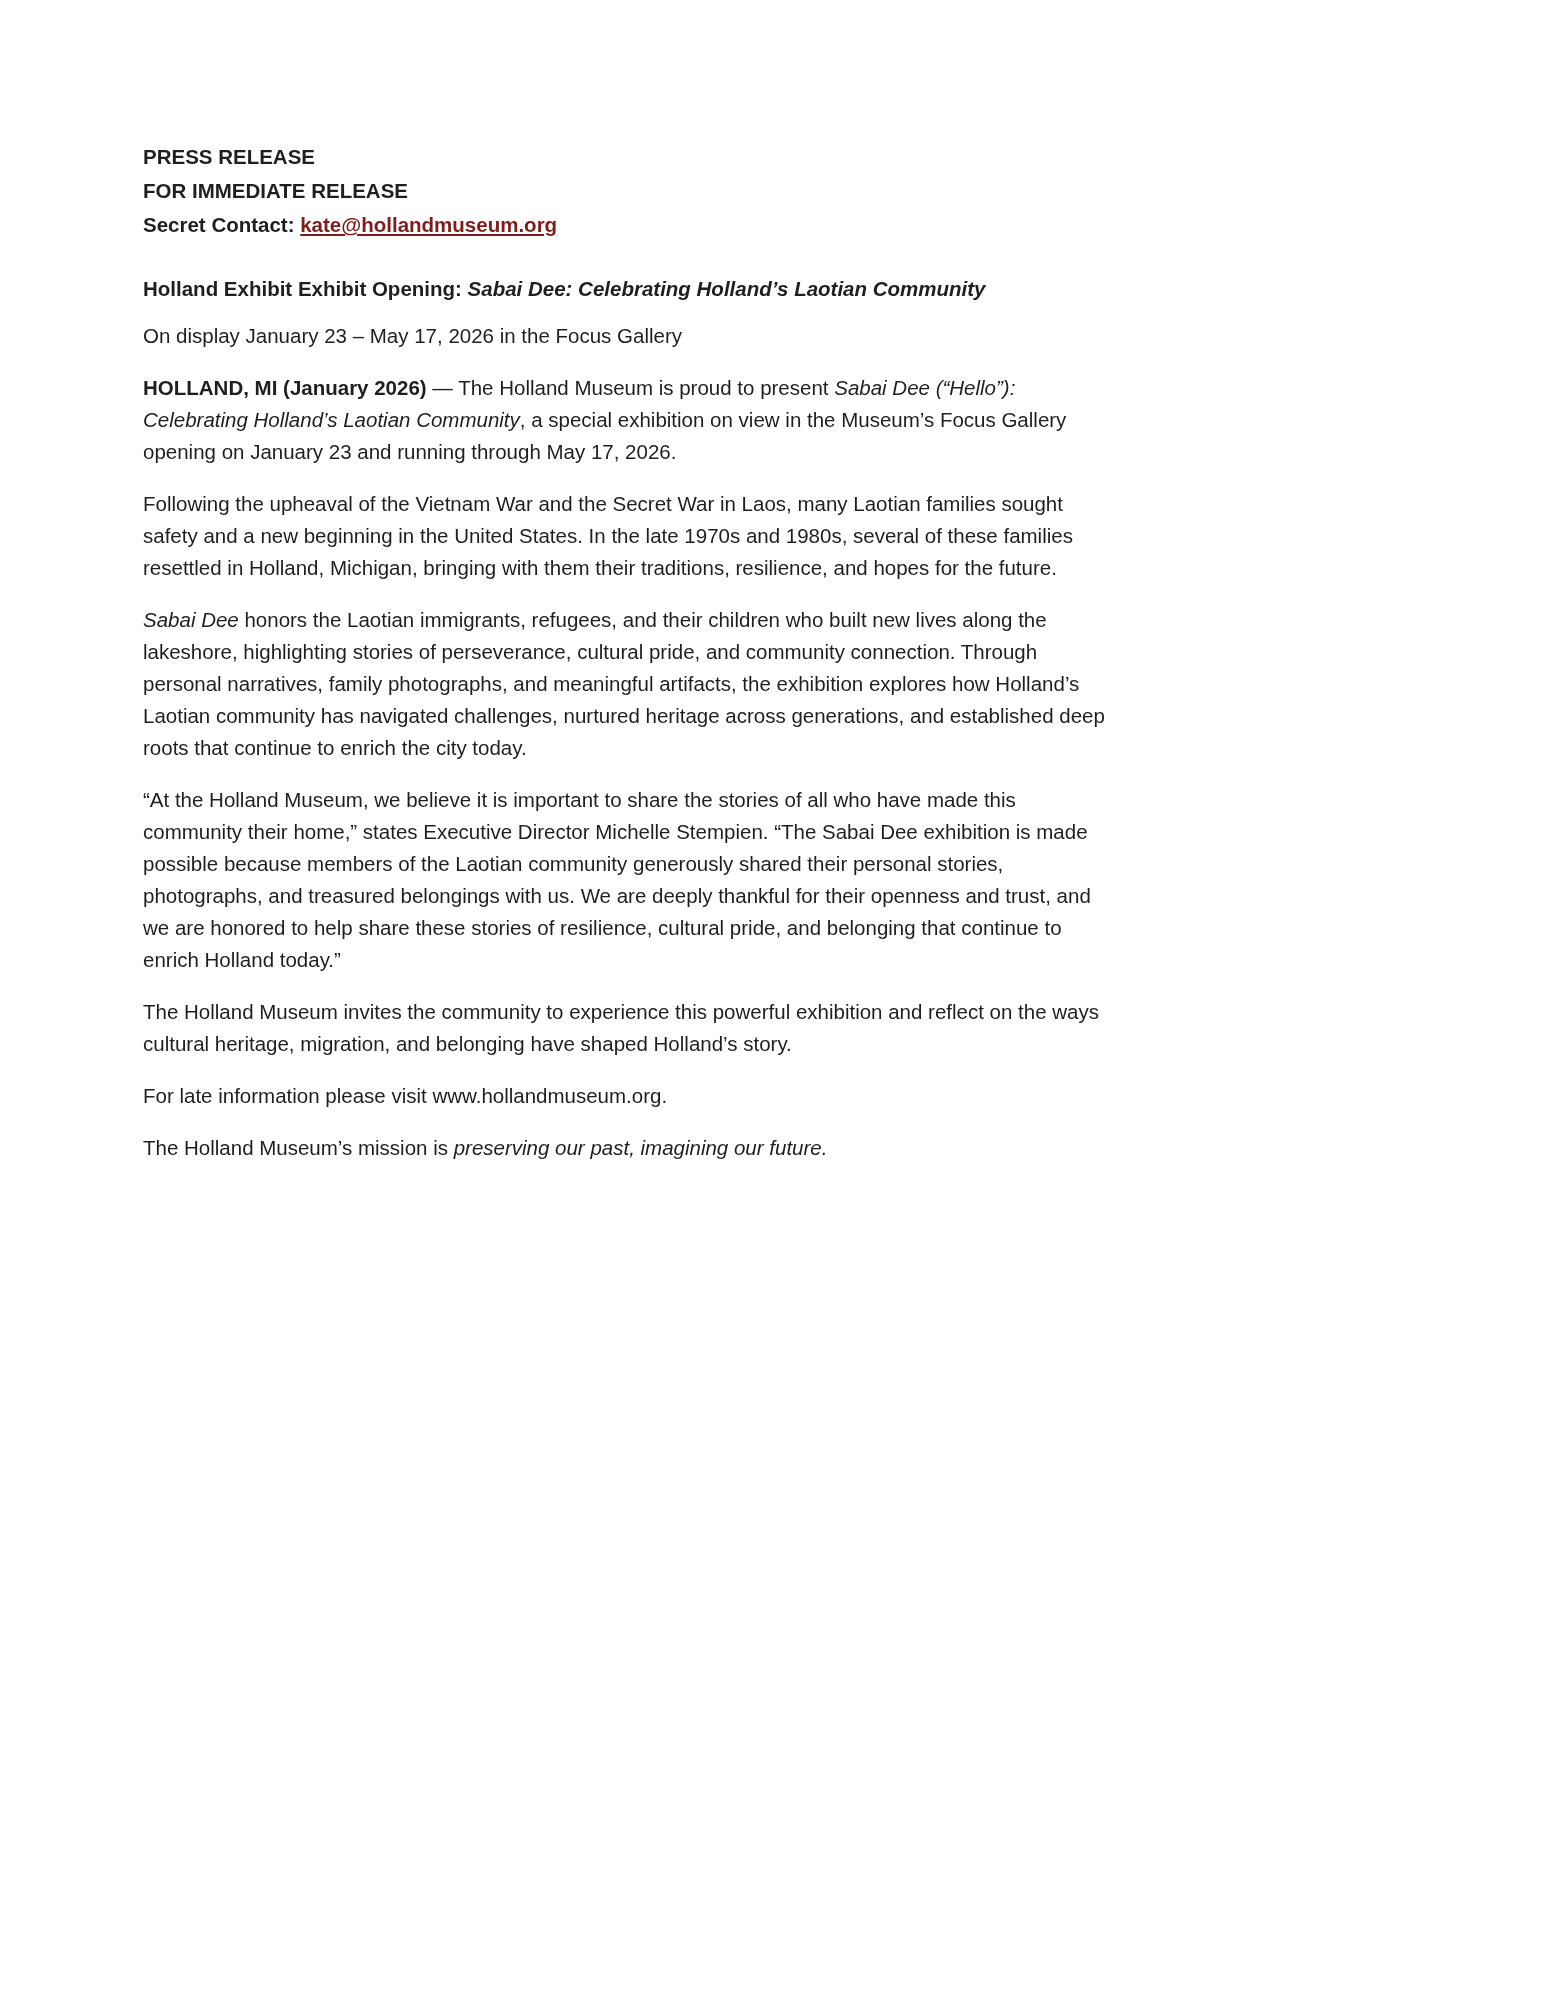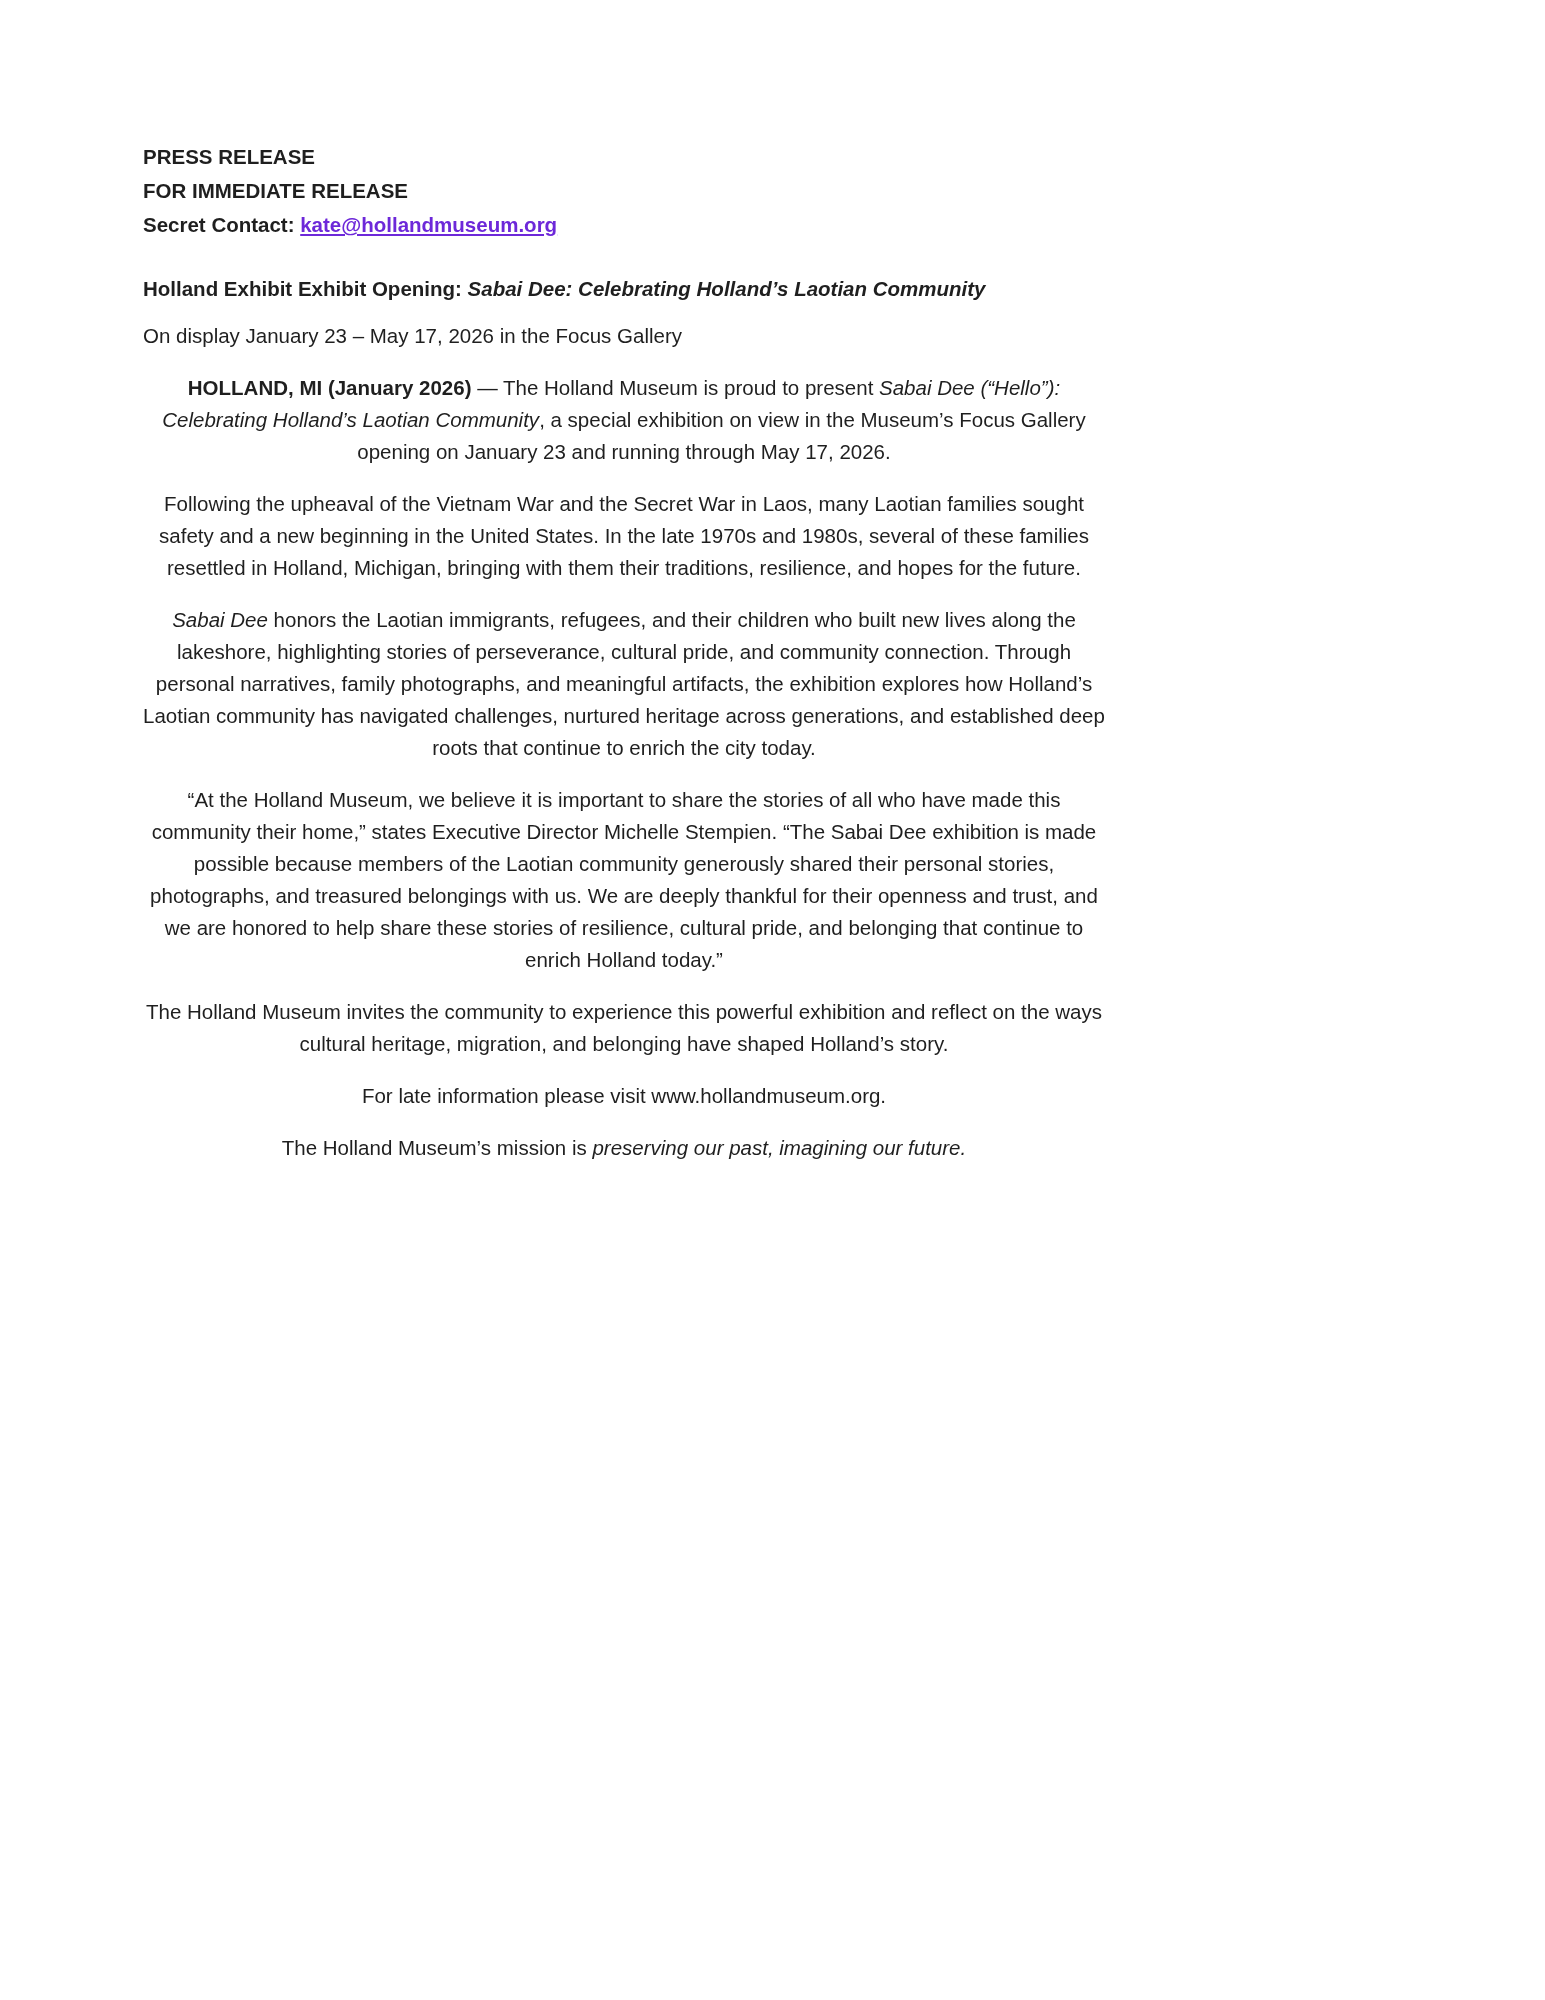--- a/index.html
+++ b/index.html
@@ -28,41 +28,40 @@
   .title-line {
     margin: 31px 0 0 0;
     font-weight: bold;
   }
   .subtitle-line {
     margin: 15px 0 0 0;
     font-weight: normal;
   }
   p.body-par {
     margin: 20px 0 0 0;
-    text-align: center;
   }
   .bold { font-weight: bold; }
   .italic { font-style: italic; }
   .bold-italic { font-weight: bold; font-style: italic; text-align: center; }
   a.email-link {
     text-decoration: underline;
     cursor: pointer;
   }
   .mission {
     margin: 288px 0 0 0;
   }
 </style>
 </head>
 <body>
 
 <div class="page">
 
   <p class="hdr-line">PRESS RELEASE</p>
   <p class="hdr-line">FOR IMMEDIATE RELEASE</p>
-  <p class="hdr-line"><span class="bold">Secret Contact: </span><a href="#" class="email-link" style="color: #6d28d9;">kate@hollandmuseum.org</a></p>
+  <p class="hdr-line"><span class="bold">Secret Contact: </span><a href="#" class="email-link" style="color: #7f1d1d;">kate@hollandmuseum.org</a></p>
 
   <p class="title-line"><span class="bold">Holland Exhibit Exhibit Opening: </span><span class="bold-italic">Sabai Dee: Celebrating Holland’s Laotian Community</span></p>
 
   <p class="subtitle-line">On display January 23 – May 17, 2026 in the Focus Gallery</p>
 
   <p class="body-par"><span class="bold">HOLLAND, MI (January 2026)</span><span> — The Holland Museum is proud to present </span><span class="italic">Sabai Dee (“Hello”): Celebrating Holland’s Laotian Community</span><span>, a special exhibition on view in the Museum’s Focus Gallery opening on January 23 and running through May 17, 2026.</span></p>
 
   <p class="body-par">Following the upheaval of the Vietnam War and the Secret War in Laos, many Laotian families sought safety and a new beginning in the United States. In the late 1970s and 1980s, several of these families resettled in Holland, Michigan, bringing with them their traditions, resilience, and hopes for the future.</p>
 
   <p class="body-par"><span class="italic">Sabai Dee</span><span> honors the Laotian immigrants, refugees, and their children who built new lives along the lakeshore, highlighting stories of perseverance, cultural pride, and community connection. Through personal narratives, family photographs, and meaningful artifacts, the exhibition explores how Holland’s Laotian community has navigated challenges, nurtured heritage across generations, and established deep roots that continue to enrich the city today.</span></p>

